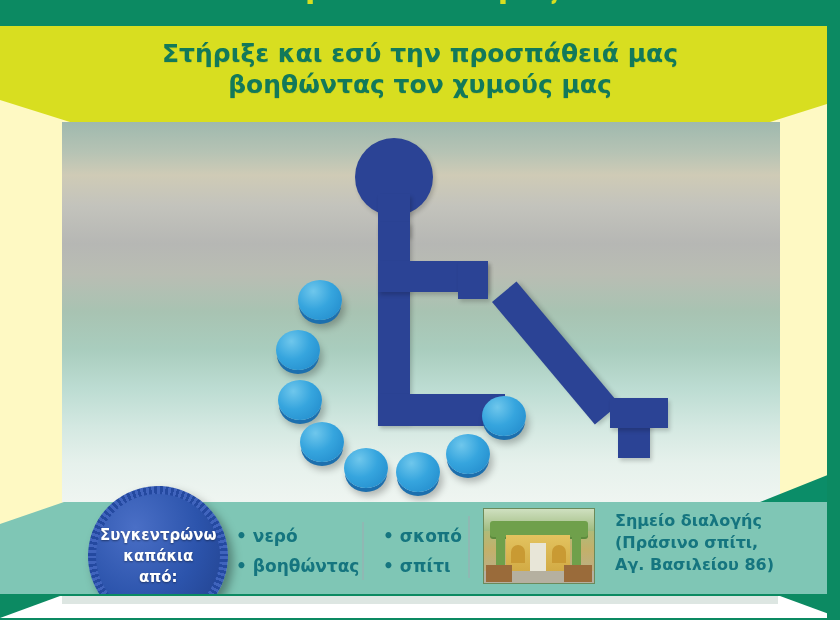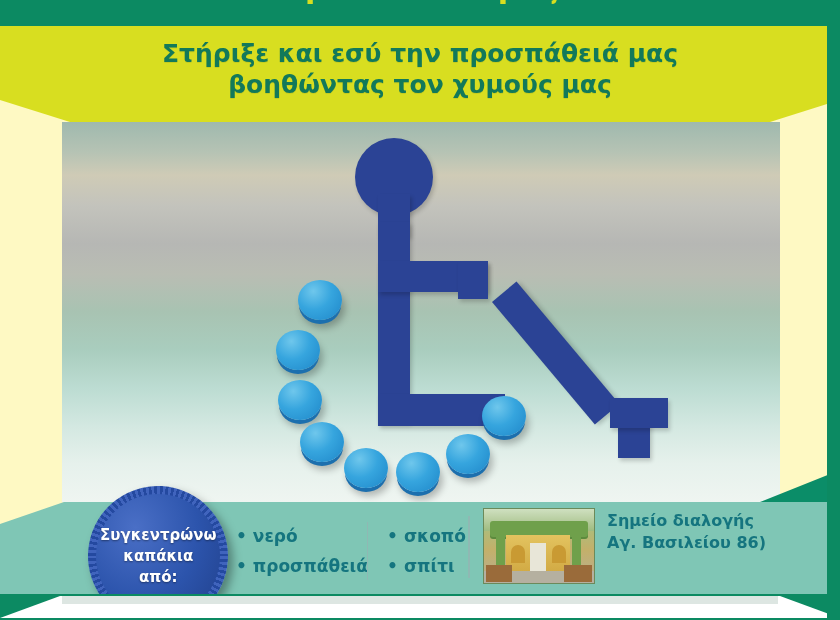--- a/index.html
+++ b/index.html
@@ -123,21 +123,21 @@
     width:2px;background:#8FB8B3;margin:4px 0;
   }
   .bitem{
     color:#15757F;font-weight:bold;font-size:17px;white-space:nowrap;
   }
   .bitem::before{content:"\2022\00a0";}
 
   
   .point{
     position:absolute;left:483px;top:508px;width:290px;height:80px;
-    display:flex;align-items:flex-start;gap:12px;
+    display:flex;align-items:flex-start;gap:20px;
   }
   .point-divider{
     position:absolute;left:468px;top:516px;width:2px;height:62px;background:#8FB8B3;
   }
   .thumb{
     width:110px;height:74px;flex:0 0 110px;position:relative;overflow:hidden;
     background:linear-gradient(to bottom,#8FAE6B 0%,#A9BF7E 20%,#C3B06A 55%,#B7AE92 100%);
     border:1px solid #6b8a5a;
   }
   .thumb .sky{position:absolute;left:0;top:0;width:100%;height:22px;
@@ -220,21 +220,21 @@
         <div>Συγκεντρώνω</div>
         <div>καπάκια</div>
         <div>από:</div>
       </div>
     </div>
   </div>
 
   <div class="bullets">
     <div class="bcol first">
       <div class="bitem">νερό</div>
-      <div class="bitem">προσπάθειά</div>
+      <div class="bitem">βοηθώντας</div>
     </div>
     <div class="divider"></div>
     <div class="bcol second">
       <div class="bitem">σκοπό</div>
       <div class="bitem">σπίτι</div>
     </div>
   </div>
 
   <div class="point-divider"></div>
   <div class="point">
@@ -246,20 +246,21 @@
       <div class="wall"></div>
       <div class="arch-l"></div>
       <div class="arch-r"></div>
       <div class="door"></div>
       <div class="ground"></div>
       <div class="planter-l"></div>
       <div class="planter-r"></div>
     </div>
     <div class="point-text">
       <div>Σημείο διαλογής</div>
+      <div>(Πράσινο σπίτι,</div>
       <div>Αγ. Βασιλείου 86)</div>
     </div>
   </div>
 
   <div class="bottom-green"></div>
   <div class="bottom-white"></div>
   <div class="bottom-white-inner"></div>
 
 </div>
 

